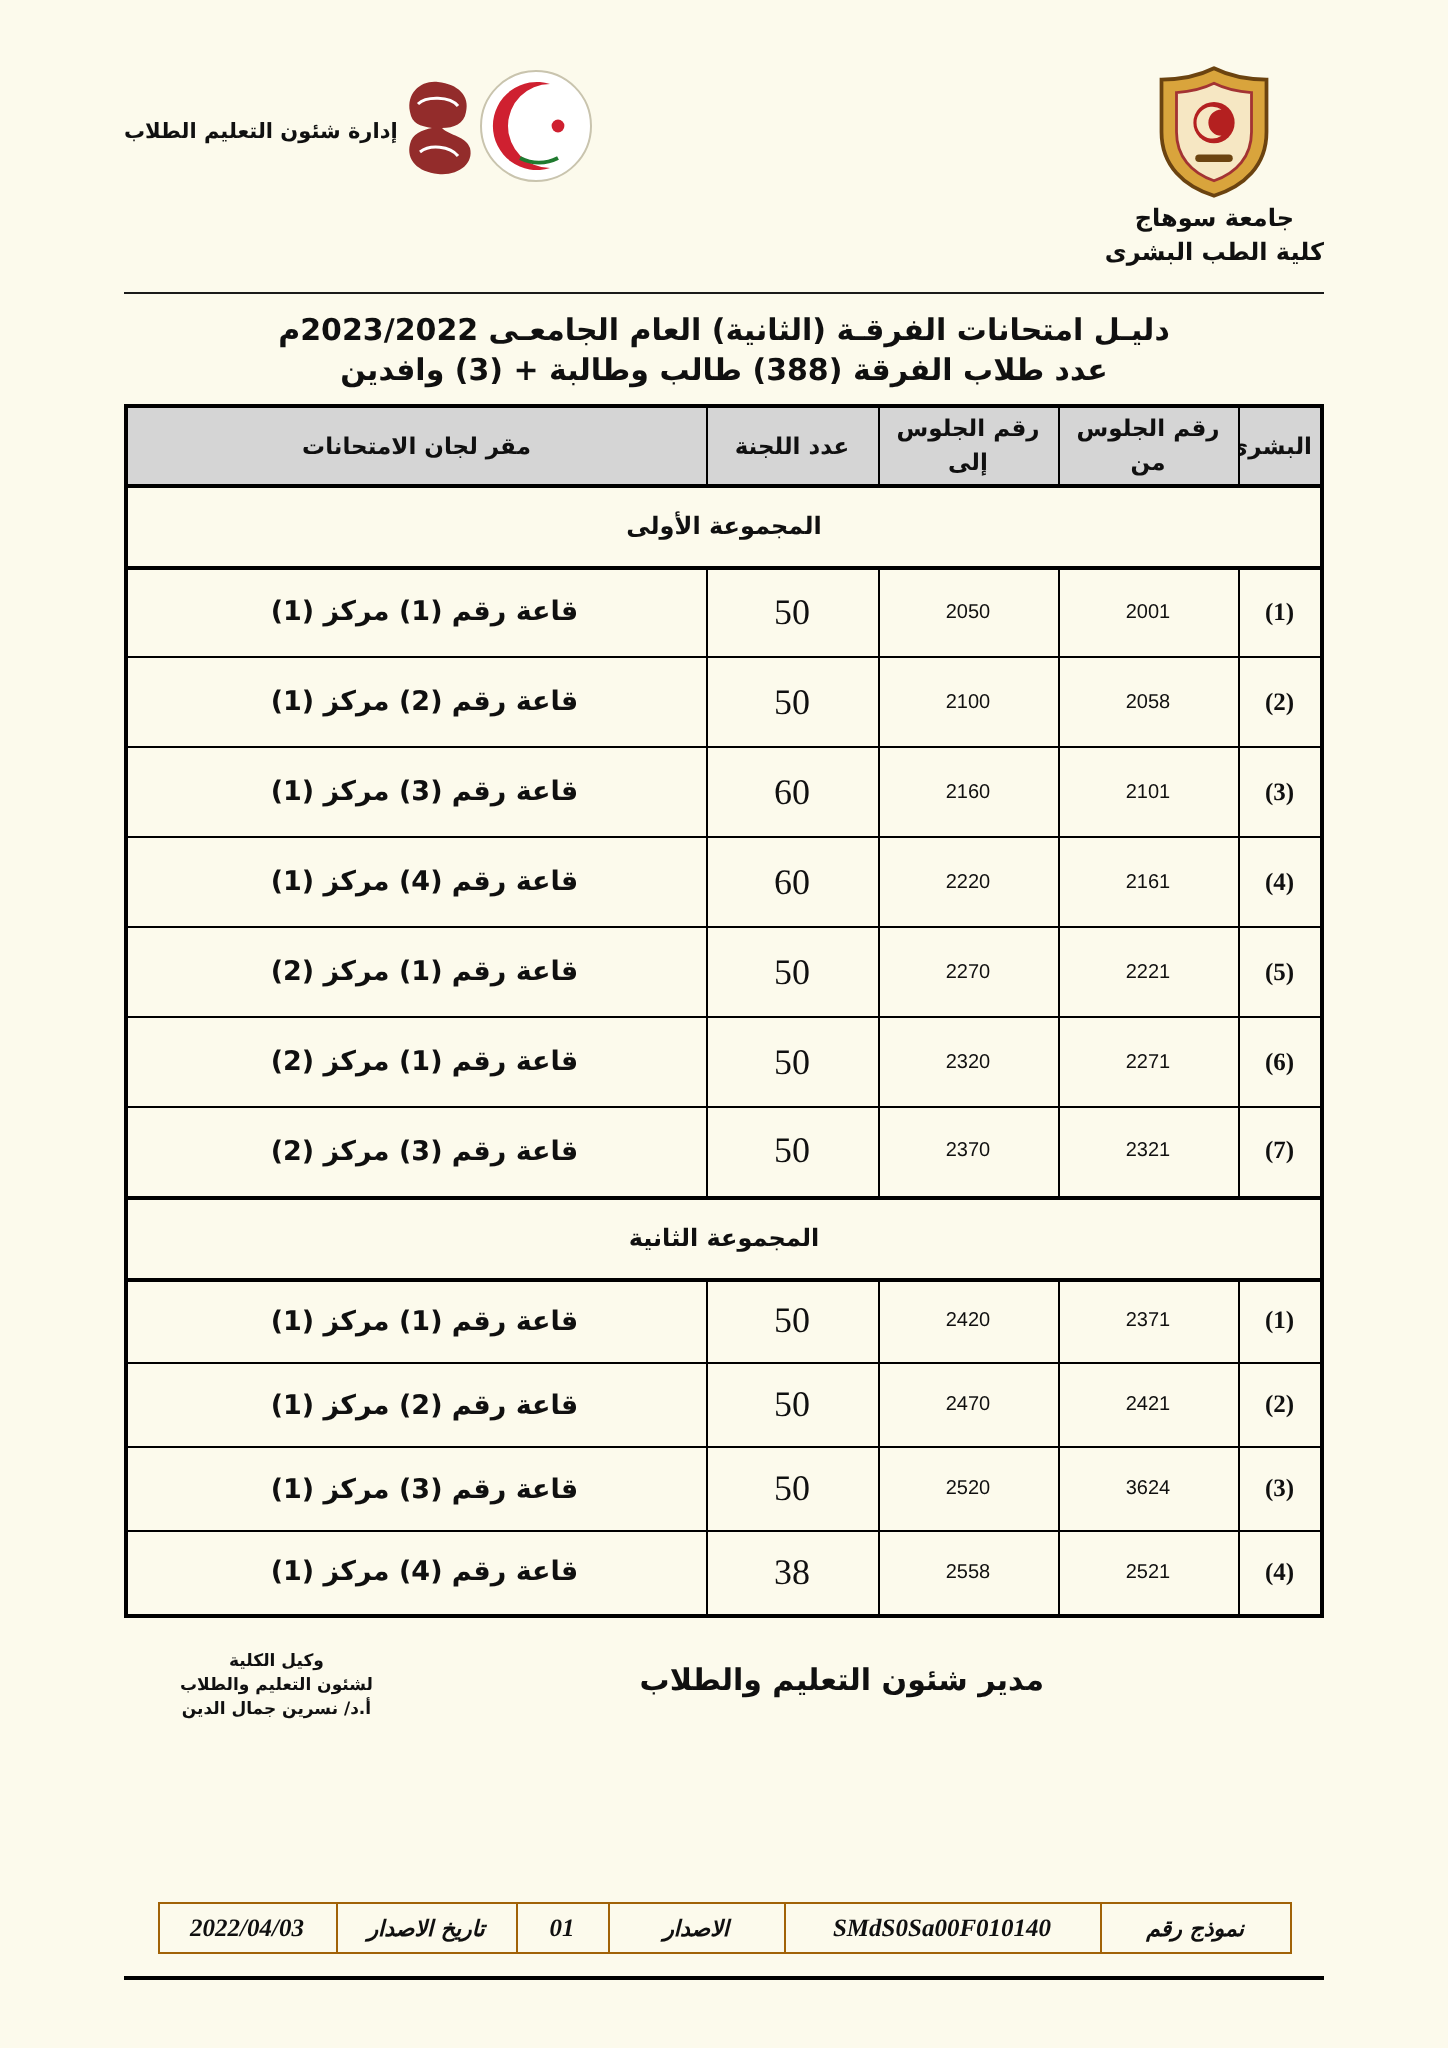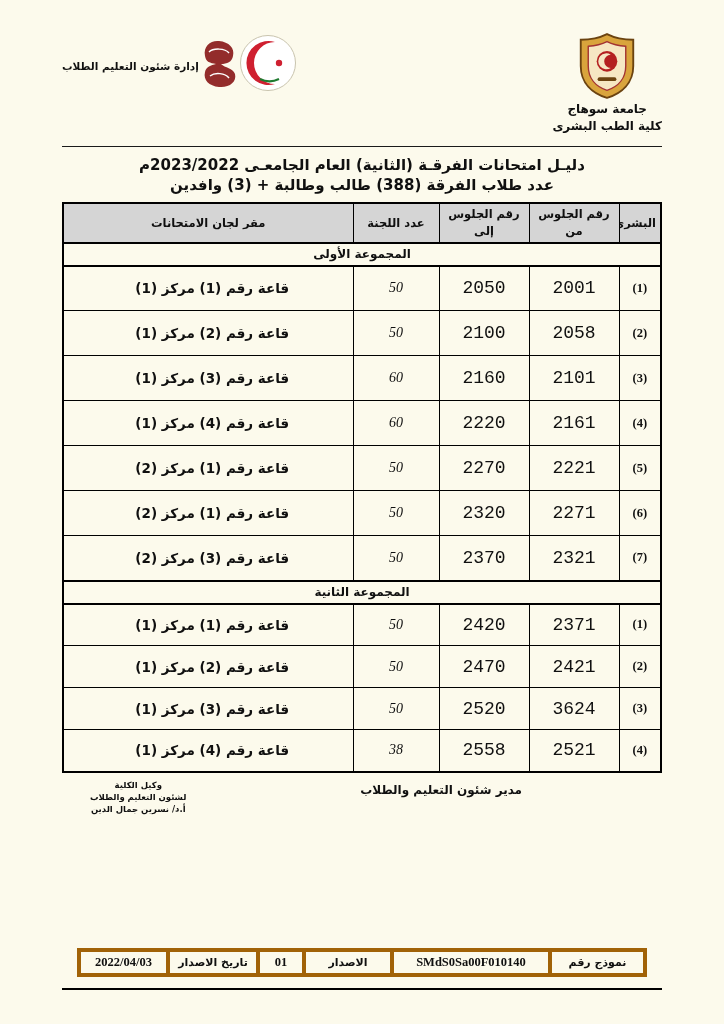--- a/index.html
+++ b/index.html
@@ -30,38 +30,38 @@
 
   
   .title-block { margin: 8px 0 6px; }
   .title-line { text-align: center; font-weight: bold; font-size: 15px; line-height: 1.35; }
 
   
   table.main { width: 100%; border-collapse: collapse; border: 2.5px solid #000; table-layout: fixed; }
   .main th, .main td { border: 1px solid #000; text-align: center; vertical-align: middle; padding: 0 4px; overflow: hidden; }
   .main thead th { background: #d5d5d5; font-size: 11.5px; font-weight: bold; height: 40px; border-bottom: 2px solid #000; }
   .hdr-two span { display: block; line-height: 1.4; }
-  tr.group-row th { height: 23px; font-size: 12px; font-weight: bold; border-top: 2.5px solid #000; border-bottom: 2.5px solid #000; background: transparent; }
+  tr.group-row th { height: 41px; font-size: 12px; font-weight: bold; border-top: 2.5px solid #000; border-bottom: 2.5px solid #000; background: transparent; }
   tr.row-g1 { height: 45px; }
   tr.row-g2 { height: 42px; }
   td.c-com  { font-family: "Liberation Serif", serif; font-weight: bold; font-size: 12.5px; }
-  td.c-num  { font-family: Liberation Mono, monospace; font-size: 18px; }
-  td.c-cnt  { font-family: "Liberation Serif", serif; font-size: 14px; font-style: italic; }
+  td.c-num  { font-family: Liberation Sans, sans-serif; font-size: 10px; }
+  td.c-cnt  { font-family: "Liberation Serif", serif; font-size: 18px; }
   td.c-hall { font-weight: bold; font-size: 13.5px; padding-left: 12px; }
 
   
   .sig-row { display: flex; justify-content: space-between; align-items: flex-start; margin-top: 6px; font-weight: bold; }
-  .sig-right { font-size: 12px; margin-right: 140px; margin-top: 4px; white-space: nowrap; }
-  .sig-left { font-size: 8.5px; text-align: center; margin-left: 28px; line-height: 1.45; }
+  .sig-right { font-size: 15px; margin-right: 140px; margin-top: 16px; white-space: nowrap; }
+  .sig-left { font-size: 8.5px; text-align: center; margin-left: 28px; line-height: 1.45; margin-top: 10px; }
 
   .spacer { flex: 1; }
 
   
   table.footer { width: 566px; margin: 0 auto; border-collapse: collapse; border: 1.5px solid #000; table-layout: fixed; }
-  .footer td { border: 4px solid #a16207; height: 25px; text-align: center; vertical-align: middle; overflow: hidden; }
+  .footer td { border: 1px solid #a16207; height: 25px; text-align: center; vertical-align: middle; overflow: hidden; font-style: italic; }
   .footer .f-label { font-weight: bold; font-size: 11px; }
   .footer .f-value { font-family: "Liberation Serif", serif; font-weight: bold; font-size: 12.5px; }
   .bottom-rule { border-bottom: 2px solid #000; margin-top: 11px; margin-bottom: 34px; }
 </style>
 </head>
 <body>
 
 <div class="page">
 
   <div class="header">

